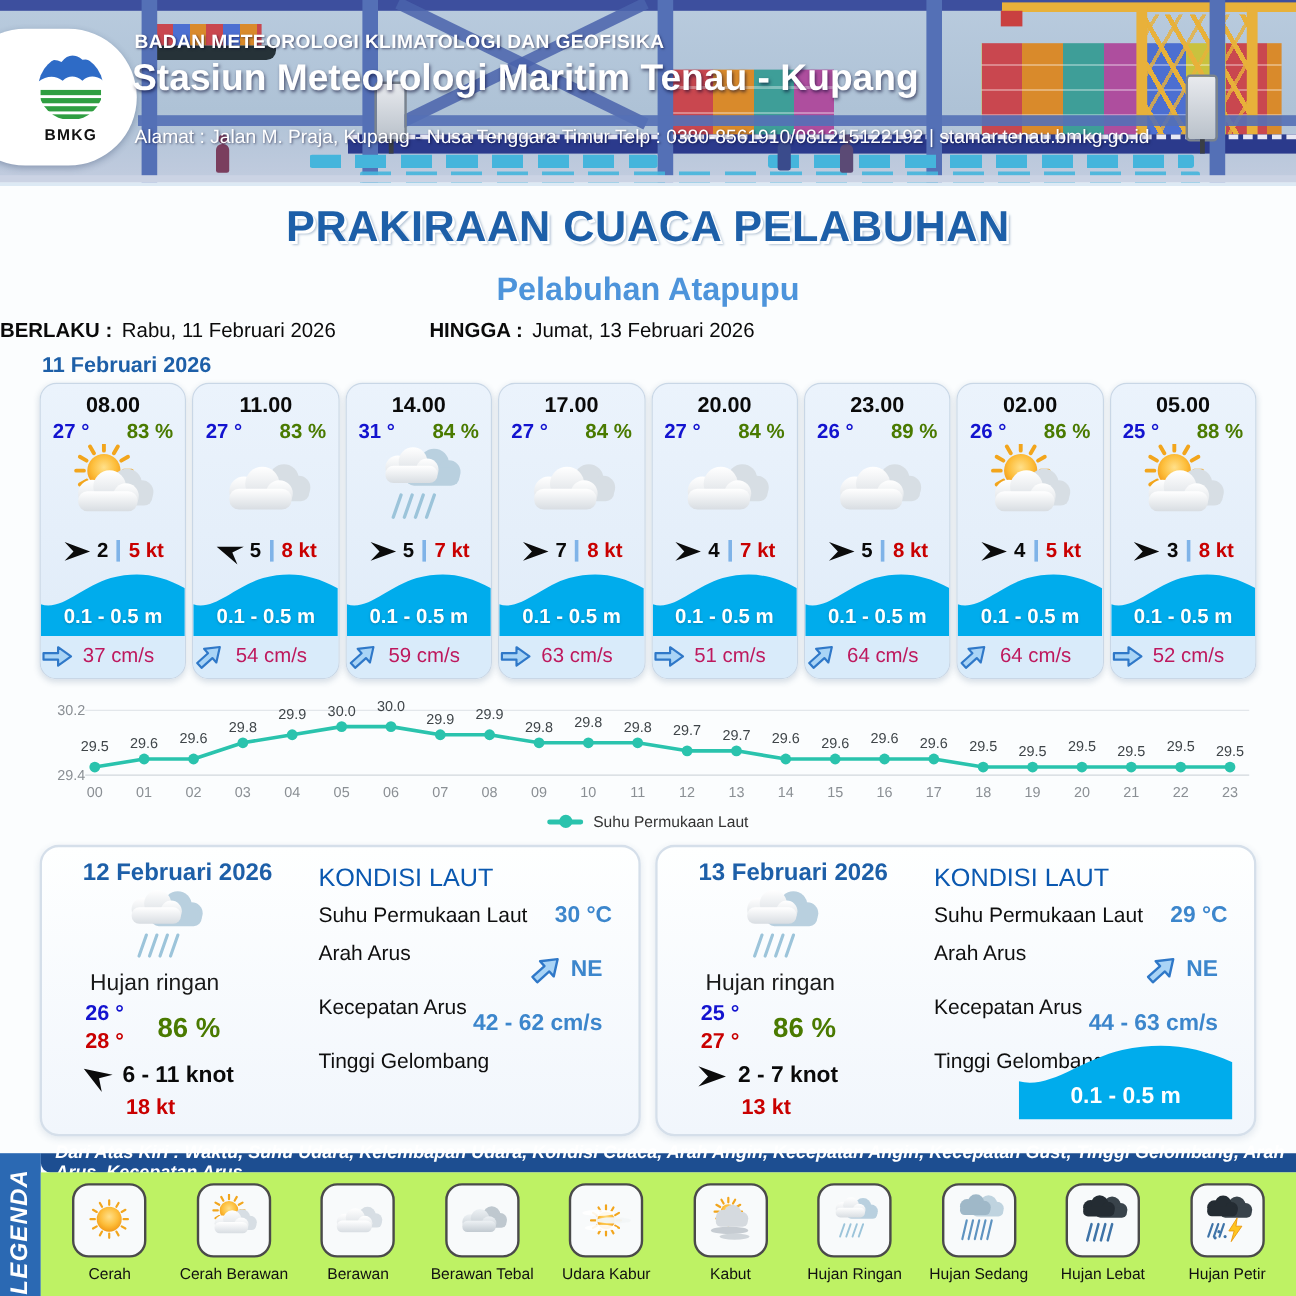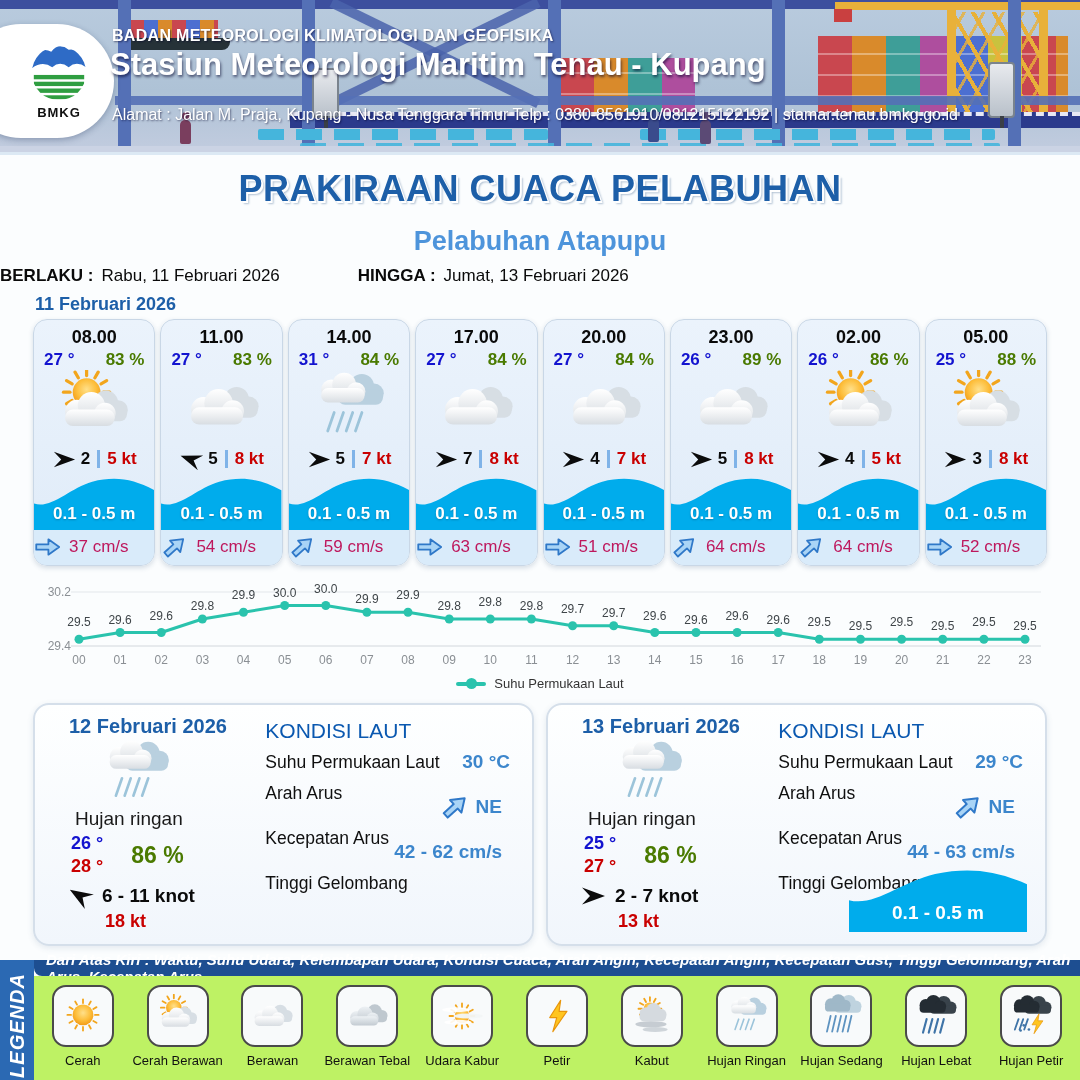--- a/index.html
+++ b/index.html
@@ -901,30 +901,20 @@
               <ellipse cx="38" cy="28" rx="26" ry="5" fill="#FFFFFF" opacity="0.9"></ellipse>
               <ellipse cx="62" cy="40" rx="28" ry="5" fill="#F2F5F7" opacity="0.95"></ellipse>
               <ellipse cx="42" cy="52" rx="26" ry="5" fill="#FFFFFF" opacity="0.9"></ellipse>
             </svg>
           </div>
           <div class="legend-label">Udara Kabur</div>
         </div>
         <div class="legend-item">
           <div class="legend-box">
             <svg width="52" height="44" viewBox="0 0 100 80">
-              <g transform="translate(36 10) scale(1.5)">
-                <polygon points="14,0 0,22 9,22 4,40 22,14 12,14" fill="#FFC51F" stroke="#E8960C" stroke-width="1.5" stroke-linejoin="round"></polygon>
-              </g>
-            </svg>
-          </div>
-          <div class="legend-label">Petir</div>
-        </div>
-        <div class="legend-item">
-          <div class="legend-box">
-            <svg width="52" height="44" viewBox="0 0 100 80">
               <line x1="61.0" y1="26.0" x2="68.0" y2="26.0" stroke="#F2A51C" stroke-width="3.5" stroke-linecap="round"></line>
               <line x1="59.0" y1="33.5" x2="65.1" y2="37.0" stroke="#F2A51C" stroke-width="3.5" stroke-linecap="round"></line>
               <line x1="53.5" y1="39.0" x2="57.0" y2="45.1" stroke="#F2A51C" stroke-width="3.5" stroke-linecap="round"></line>
               <line x1="46.0" y1="41.0" x2="46.0" y2="48.0" stroke="#F2A51C" stroke-width="3.5" stroke-linecap="round"></line>
               <line x1="38.5" y1="39.0" x2="35.0" y2="45.1" stroke="#F2A51C" stroke-width="3.5" stroke-linecap="round"></line>
               <line x1="33.0" y1="33.5" x2="26.9" y2="37.0" stroke="#F2A51C" stroke-width="3.5" stroke-linecap="round"></line>
               <line x1="31.0" y1="26.0" x2="24.0" y2="26.0" stroke="#F2A51C" stroke-width="3.5" stroke-linecap="round"></line>
               <line x1="33.0" y1="18.5" x2="26.9" y2="15.0" stroke="#F2A51C" stroke-width="3.5" stroke-linecap="round"></line>
               <line x1="38.5" y1="13.0" x2="35.0" y2="6.9" stroke="#F2A51C" stroke-width="3.5" stroke-linecap="round"></line>
               <line x1="46.0" y1="11.0" x2="46.0" y2="4.0" stroke="#F2A51C" stroke-width="3.5" stroke-linecap="round"></line>

